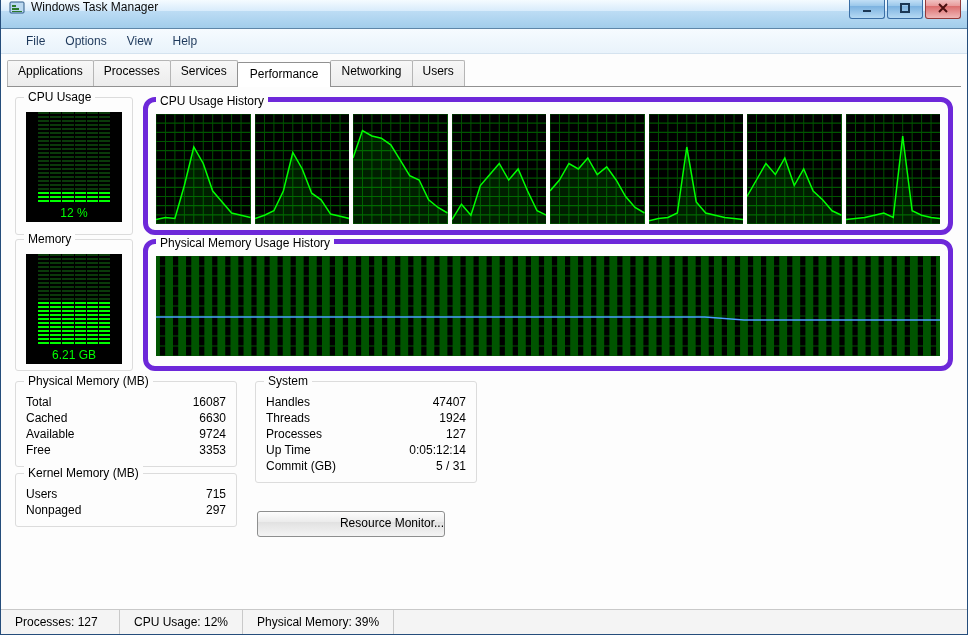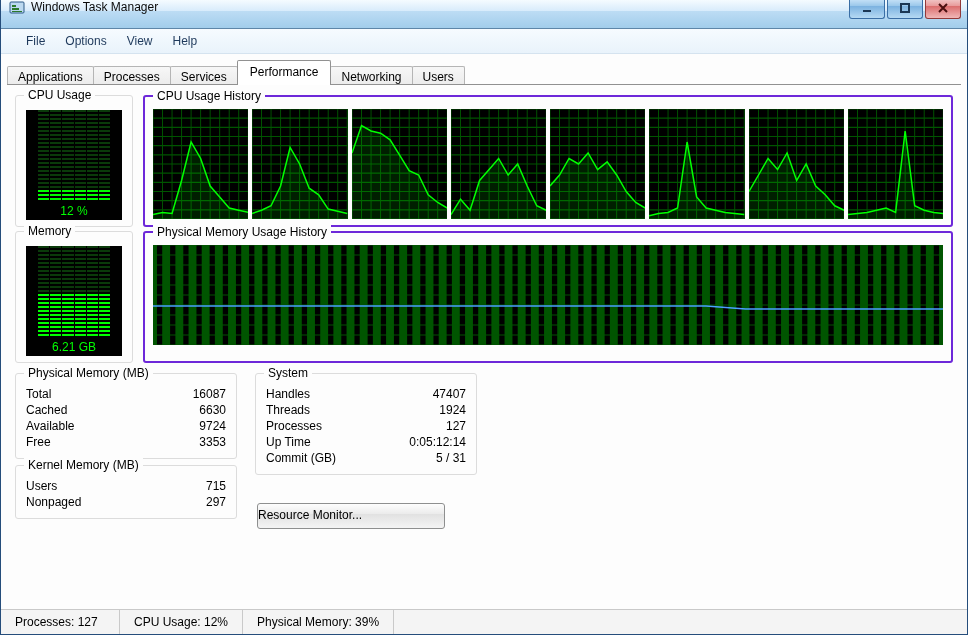--- a/index.html
+++ b/index.html
@@ -9,47 +9,47 @@
 .title-ico svg{display:block}
 .title-txt{color:#0a0a0a;font-size:12px}
 .winbtns{position:absolute;right:6px;top:-2px;display:flex}
 .winbtn{width:34px;height:20px;margin-left:2px;border:1px solid #3a6ea5;border-top:none;border-radius:0 0 3px 3px;background:linear-gradient(#cfe7fa,#9ac7ea 40%,#7cb2e0 41%,#b5d9f3);display:flex;align-items:center;justify-content:center;color:#1b3754}
 .winbtn.close{background:linear-gradient(#f3cfcf,#e89a9a 40%,#db6d6d 41%,#f0b7b7);border-color:#923939;color:#4a1010}
 .winbtn svg{display:block}
 .menubar{height:24px;background:linear-gradient(#f6fbff,#e9f3fb);border-bottom:1px solid #d5e3ef;display:flex;align-items:center;padding-left:15px;color:#1e395b}
 .menuitem{padding:3px 10px;border-radius:3px}
 .client{flex:1;display:flex;flex-direction:column;background:#fdfdfd}
 .tabs{display:flex;align-items:flex-end;padding:6px 6px 0 6px}
-.tab{padding:3px 10px 0;border:1px solid #b5b5b5;border-bottom:none;background:linear-gradient(#f7f7f7,#ececec);border-radius:2px 2px 0 0;margin-right:-1px;position:relative;font-size:12px}
+.tab{padding:3px 10px 8px;border:1px solid #b5b5b5;border-bottom:none;background:linear-gradient(#f7f7f7,#ececec);border-radius:2px 2px 0 0;margin-right:-1px;position:relative;font-size:12px}
 .tab.active{background:#fff;z-index:2;border-color:#919191;padding:4px 12px 6px;margin-bottom:-1px}
 .tabline{height:1px;background:#919191;margin:0 6px}
 .perf{padding:10px 14px 6px 14px;flex:1;display:flex;flex-direction:column;gap:4px}
 .row1{display:flex;gap:10px}
 .gauge-box{border:1px solid #dcdcdc;border-radius:3px;position:relative;padding:12px 6px 6px 6px;width:104px}
 .gauge-box>.gtitle{position:absolute;top:-8px;left:8px;background:#fdfdfd;padding:0 4px}
 .gauge{width:96px;height:110px;background:#000;position:relative;margin:2px auto 0;overflow:hidden}
 .gauge .bars{position:absolute;inset:0;display:flex;justify-content:center;align-items:flex-end;gap:1px;padding:4px 12px 20px 12px}
 .gauge .bar{flex:1;display:flex;flex-direction:column-reverse;gap:2px}
 .gauge .seg{height:2px;background:#0a3a0a}
 .gauge .seg.on{background:#00ff00}
 .gauge .val{position:absolute;bottom:2px;left:0;right:0;text-align:center;color:#00ff00;font-size:12px}
-.history{flex:1;border:2px solid #6d28d9;border-radius:3px;position:relative;padding:12px 8px 6px 8px}
+.history{flex:1;border:5px solid #6d28d9;border-radius:12px;position:relative;padding:12px 8px 6px 8px}
 .history>.gtitle{position:absolute;top:-8px;left:8px;background:#fdfdfd;padding:0 4px}
 .plots{display:flex;gap:4px}
 .plot{position:relative;background:#000;height:110px;flex:1}
 .plot.wide{height:100px}
 .plot svg{position:absolute;inset:0;width:100%;height:100%}
 .sec-stats{display:flex;gap:18px;margin-top:6px;align-items:flex-start}
 .stats-col{display:flex;flex-direction:column;gap:6px}
 .stats-group{border:1px solid #dcdcdc;border-radius:3px;position:relative;padding:12px 10px 8px 10px;width:200px}
 .stats-group.sys{width:200px}
 .stats-group>.gtitle{position:absolute;top:-8px;left:8px;background:#fdfdfd;padding:0 4px}
 .statrow{display:flex;justify-content:space-between;line-height:16px}
 .sys-col{display:flex;flex-direction:column;gap:28px}
-.resbtn{width:186px;height:24px;border:1px solid #8e8f8f;border-radius:3px;background:linear-gradient(#fdfdfd,#ececec 40%,#e1e1e1 41%,#f4f4f4);text-align:left;line-height:22px;cursor:default;margin-left:2px}
+.resbtn{width:186px;height:24px;border:1px solid #8e8f8f;border-radius:3px;background:linear-gradient(#fdfdfd,#ececec 40%,#e1e1e1 41%,#f4f4f4);text-align:right;line-height:22px;cursor:default;margin-left:2px}
 .statusbar{height:24px;border-top:1px solid #c9c9c9;display:flex;align-items:center;background:#f4f4f4;font-size:12px}
 .statusbar .cell{padding:0 14px;border-right:1px solid #c9c9c9;line-height:24px;min-width:90px}
 </style>
 </head>
 <body>
 
 <div class="window">
 
   <div class="titlebar">
     <span class="title-ico">

